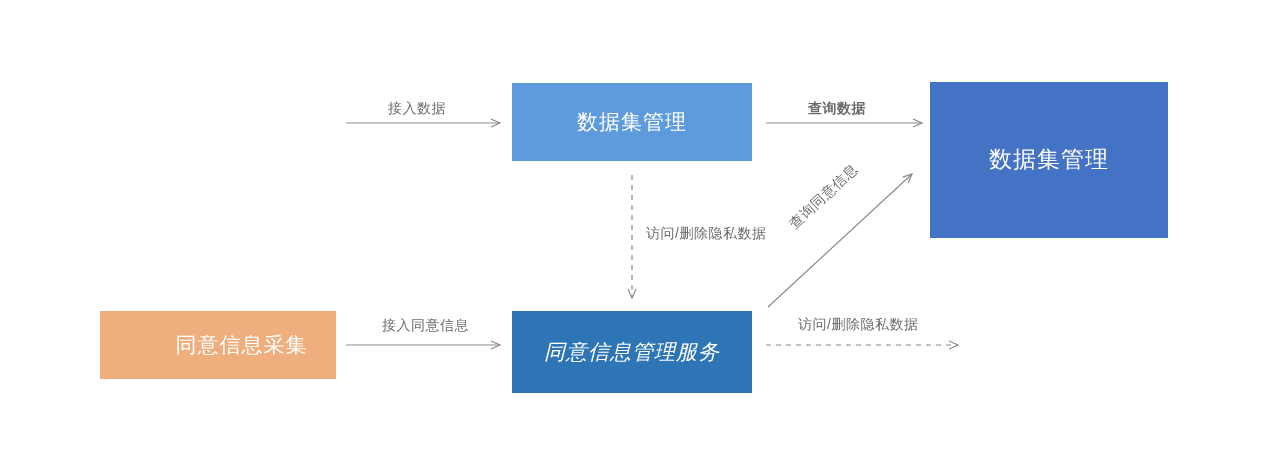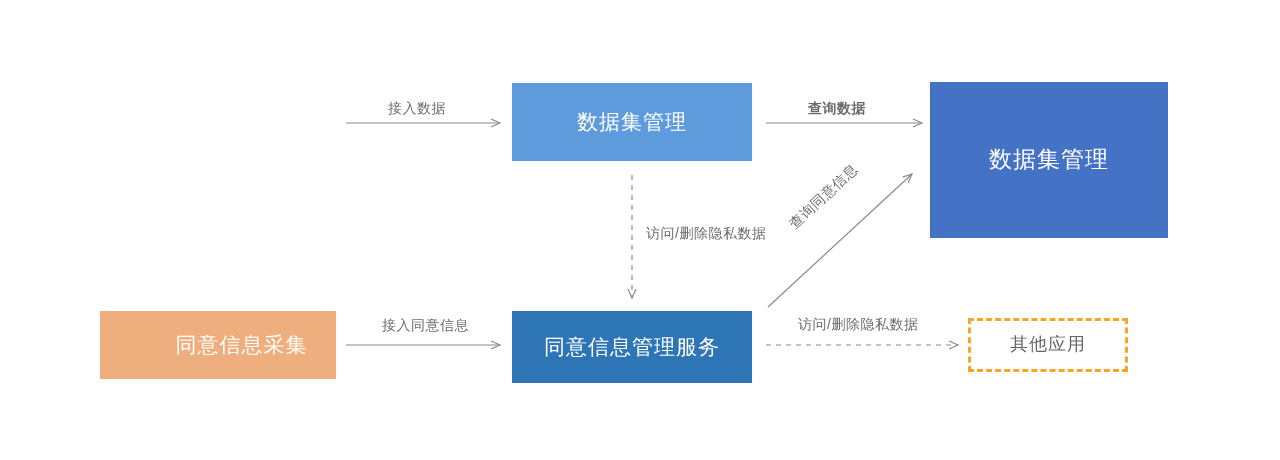--- a/index.html
+++ b/index.html
@@ -42,22 +42,23 @@
     left: 930px;  top: 82px;   width: 238px; height: 156px;
     background: #4472c4;
     font-size: 23px;
   }
   .node-consent-collect {
     left: 100px;  top: 311px;  width: 236px; height: 68px;
     background: #efae7d;
     padding-left: 47px;
   }
   .node-consent-service {
-    left: 512px;  top: 311px;  width: 240px; height: 72px;
+    left: 512px;  top: 311px;  width: 240px; height: 82px;
     background: #2e75b6;
+    font-style: italic;
   }
   .node-other {
     left: 968px;  top: 318px;  width: 160px; height: 54px;
     background: #ffffff;
     border: 3px dashed #f5a623;
     color: #666666;
     font-size: 18px;
   }
 
   
@@ -127,21 +128,20 @@
 
 
   <div class="node node-dataset">数据集管理</div>
 
   <div class="node node-app">数据集管理</div>
 
   <div class="node node-consent-collect">同意信息采集</div>
 
   <div class="node node-consent-service">同意信息管理服务</div>
 
-  <div class="node node-other">其他应用</div>
 
   <div class="edge-label lbl-ingest-data">接入数据</div>
 
   <div class="edge-label lbl-query-data">查询数据</div>
 
   <div class="edge-label lbl-access-delete-mid">访问/删除隐私数据</div>
 
   <div class="edge-label lbl-ingest-consent">接入同意信息</div>
 
   <div class="edge-label lbl-query-consent">查询同意信息</div>

